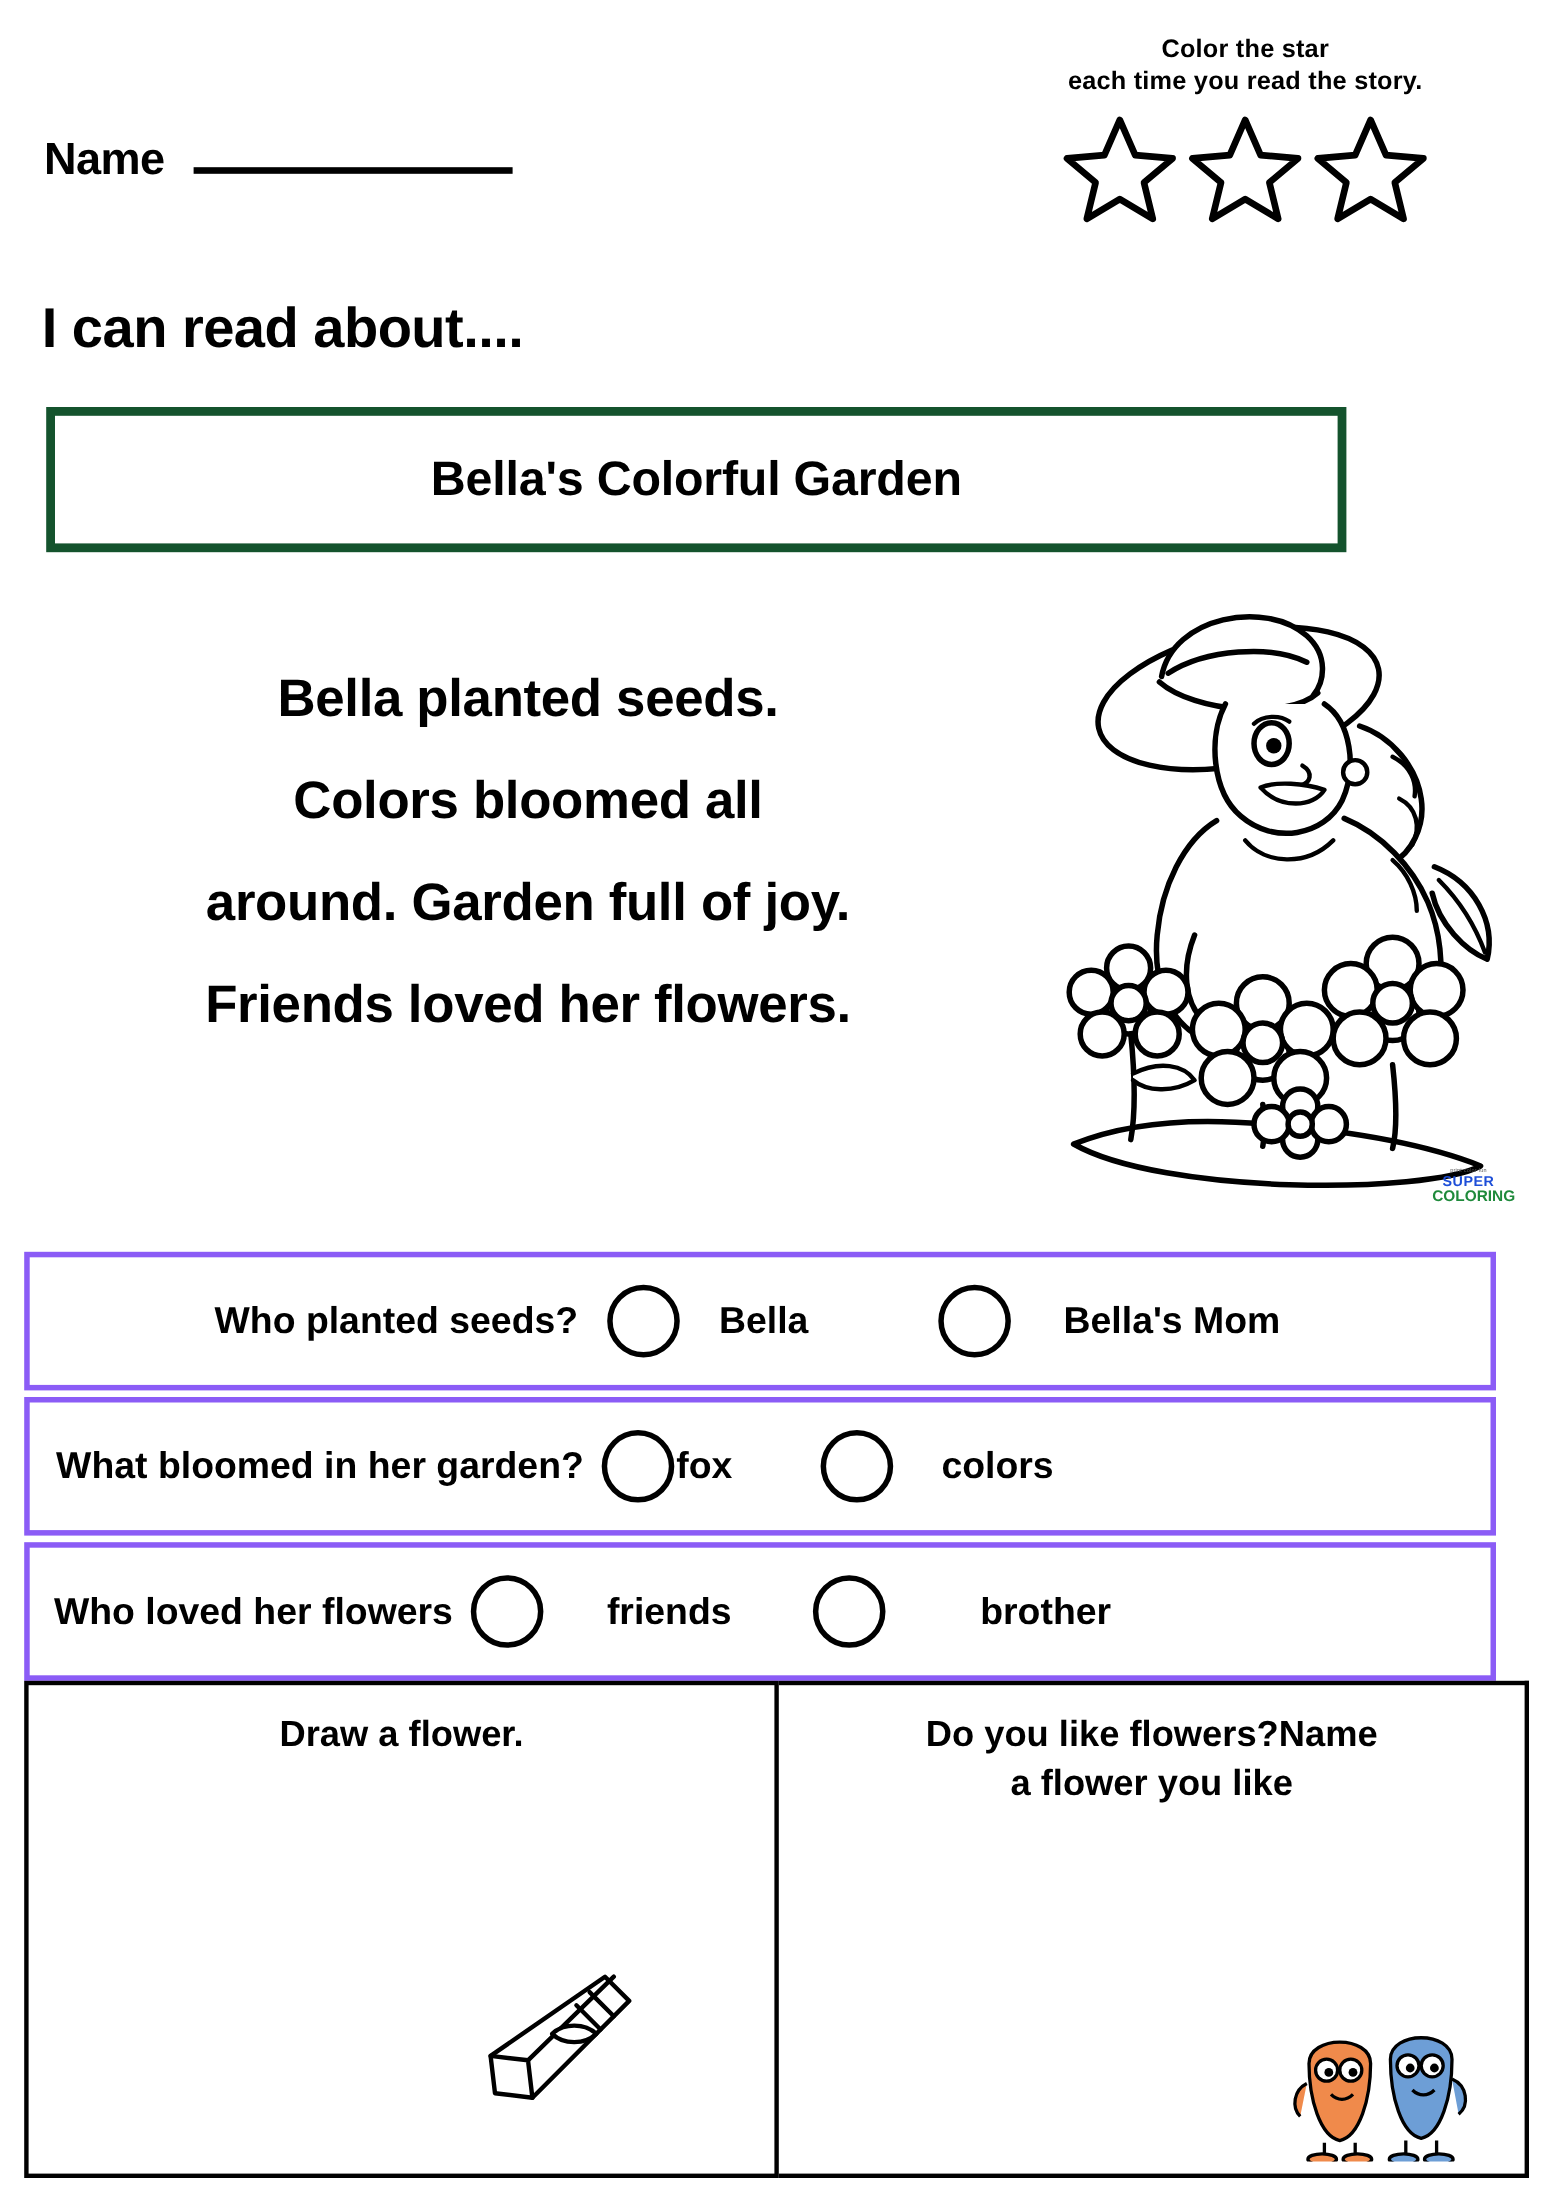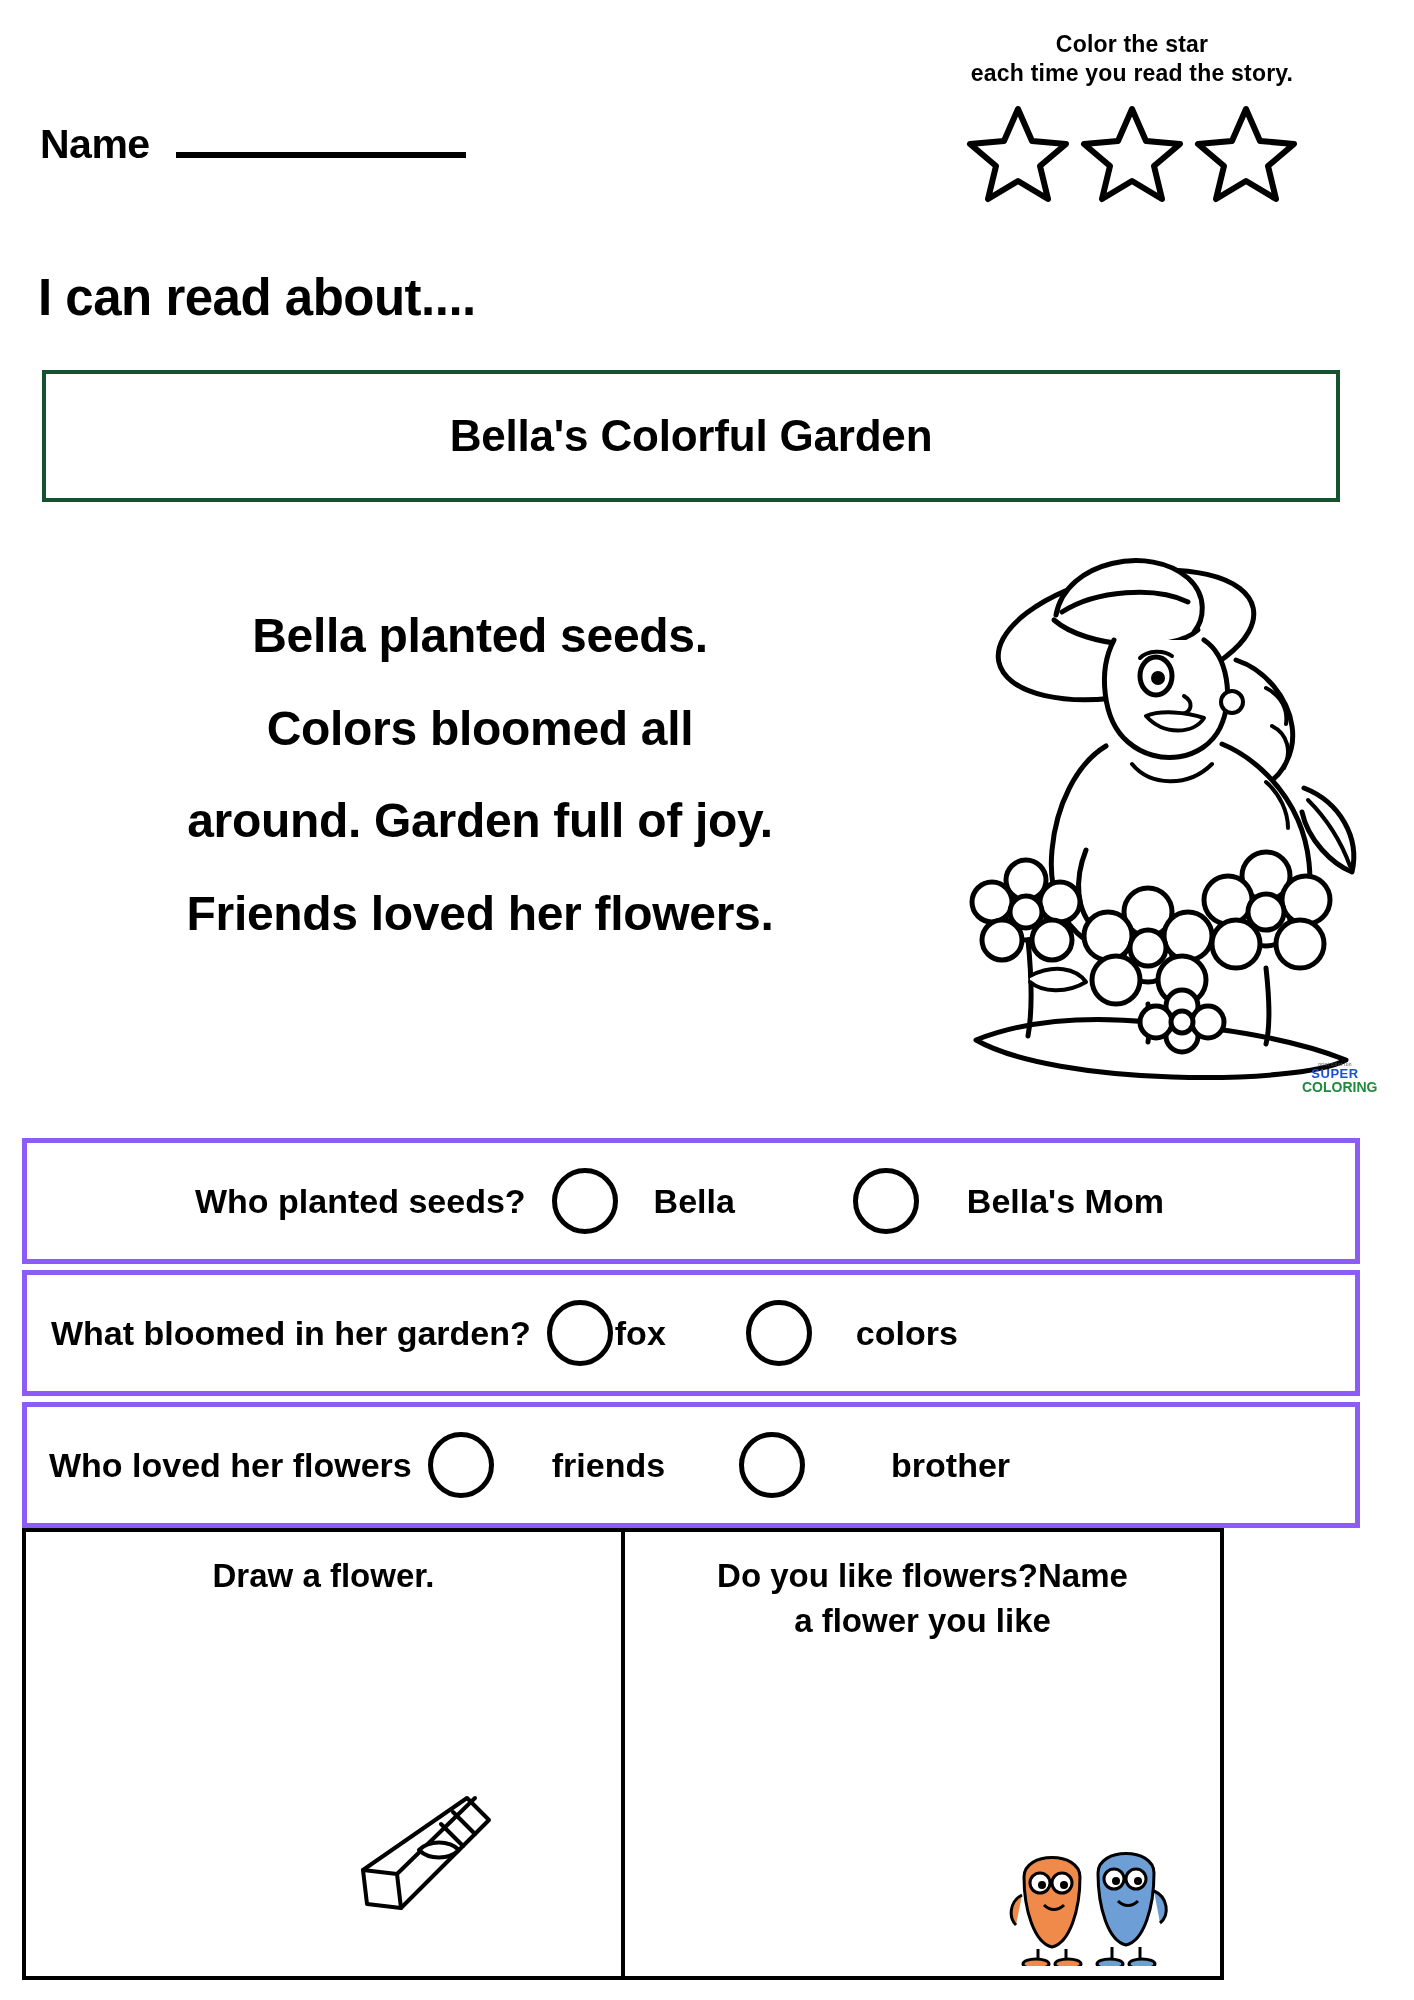--- a/index.html
+++ b/index.html
@@ -70,23 +70,23 @@
     left: 38px;
     font-size: 51px;
     font-weight: bold;
     letter-spacing: -0.5px;
   }
 
   .title-box {
     position: absolute;
     top: 370px;
     left: 42px;
-    width: 1298px;
+    width: 1182px;
     height: 132px;
-    border: 4px solid #14532d;
+    border: 8px solid #14532d;
     display: flex;
     align-items: center;
     justify-content: center;
   }
   .title-text {
     font-size: 44px;
     font-weight: bold;
     letter-spacing: -0.2px;
   }
 
@@ -189,21 +189,21 @@
   .q-row.r3 .b1 { margin-left: 16px; }
   .q-row.r3 .o1 { margin-left: 58px; }
   .q-row.r3 .b2 { margin-left: 74px; }
   .q-row.r3 .o2 { margin-left: 86px; }
 
   
   .bottom {
     position: absolute;
     top: 1528px;
     left: 22px;
-    width: 1202px;
+    width: 1368px;
     height: 452px;
     display: flex;
   }
   .panel {
     border: 4px solid #000;
     flex: 1 1 0;
     position: relative;
     padding-top: 22px;
   }
   .panel + .panel { border-left: none; }

